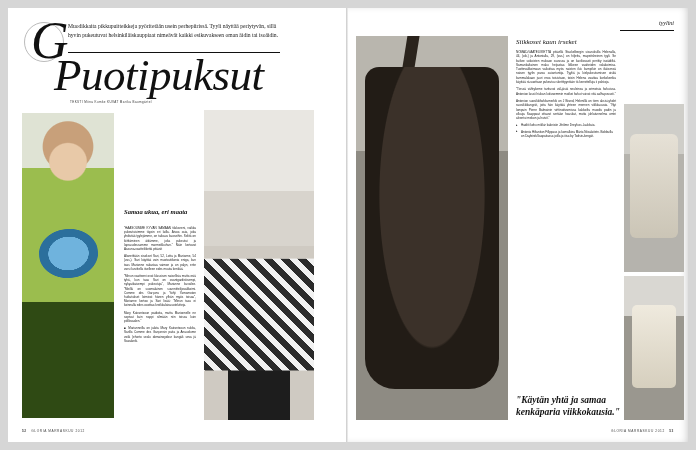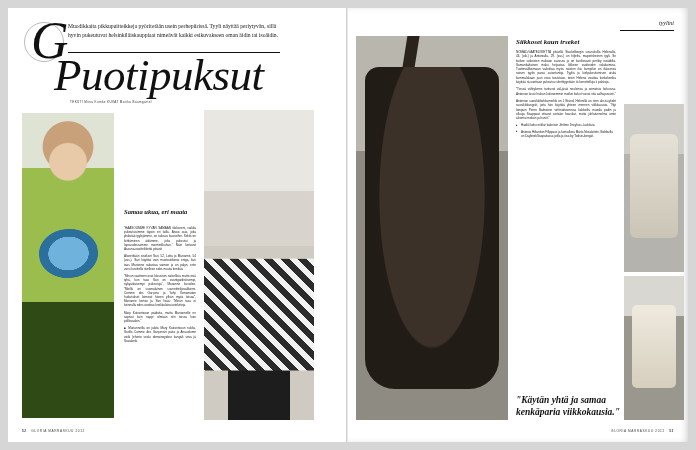--- a/index.html
+++ b/index.html
@@ -48,21 +48,21 @@
   
   .tagline{position:absolute;right:14px;top:12px;font-family:"Liberation Serif",serif;
            font-style:italic;font-size:6px;color:#111;}
   .tagline-rule{position:absolute;right:14px;top:22px;width:54px;height:1px;background:#111;}
 
   .ph-bag{left:8px;top:28px;width:152px;height:384px;}
   .ph-tr{left:276px;top:96px;width:60px;height:168px;}
   .ph-br{left:276px;top:268px;width:60px;height:144px;}
 
   .sidebar{position:absolute;left:168px;top:30px;width:100px;}
-  .sb-title{font-family:"Liberation Serif",serif;font-style:italic;font-weight:bold;
+  .sb-title{font-family:"Liberation Serif",serif;font-style:italic;font-weight:normal;
             font-size:7px;line-height:8px;color:#111;}
   .sb-body{margin-top:4px;font-size:3.05px;line-height:4.3px;color:#222;text-align:justify;}
   .sb-body p{margin:0 0 3px 0;}
   .sb-list{margin-top:2px;font-size:3px;line-height:4.2px;color:#222;}
   .sb-list .it{position:relative;padding-left:5px;margin-bottom:2px;}
   .sb-list .it:before{content:"▸";position:absolute;left:0;top:-0.5px;font-size:3px;color:#111;}
 
   .pullquote{position:absolute;left:168px;bottom:24px;width:104px;
              font-family:"Liberation Serif",serif;font-style:italic;font-weight:bold;
              font-size:9.5px;line-height:12px;color:#111;}

